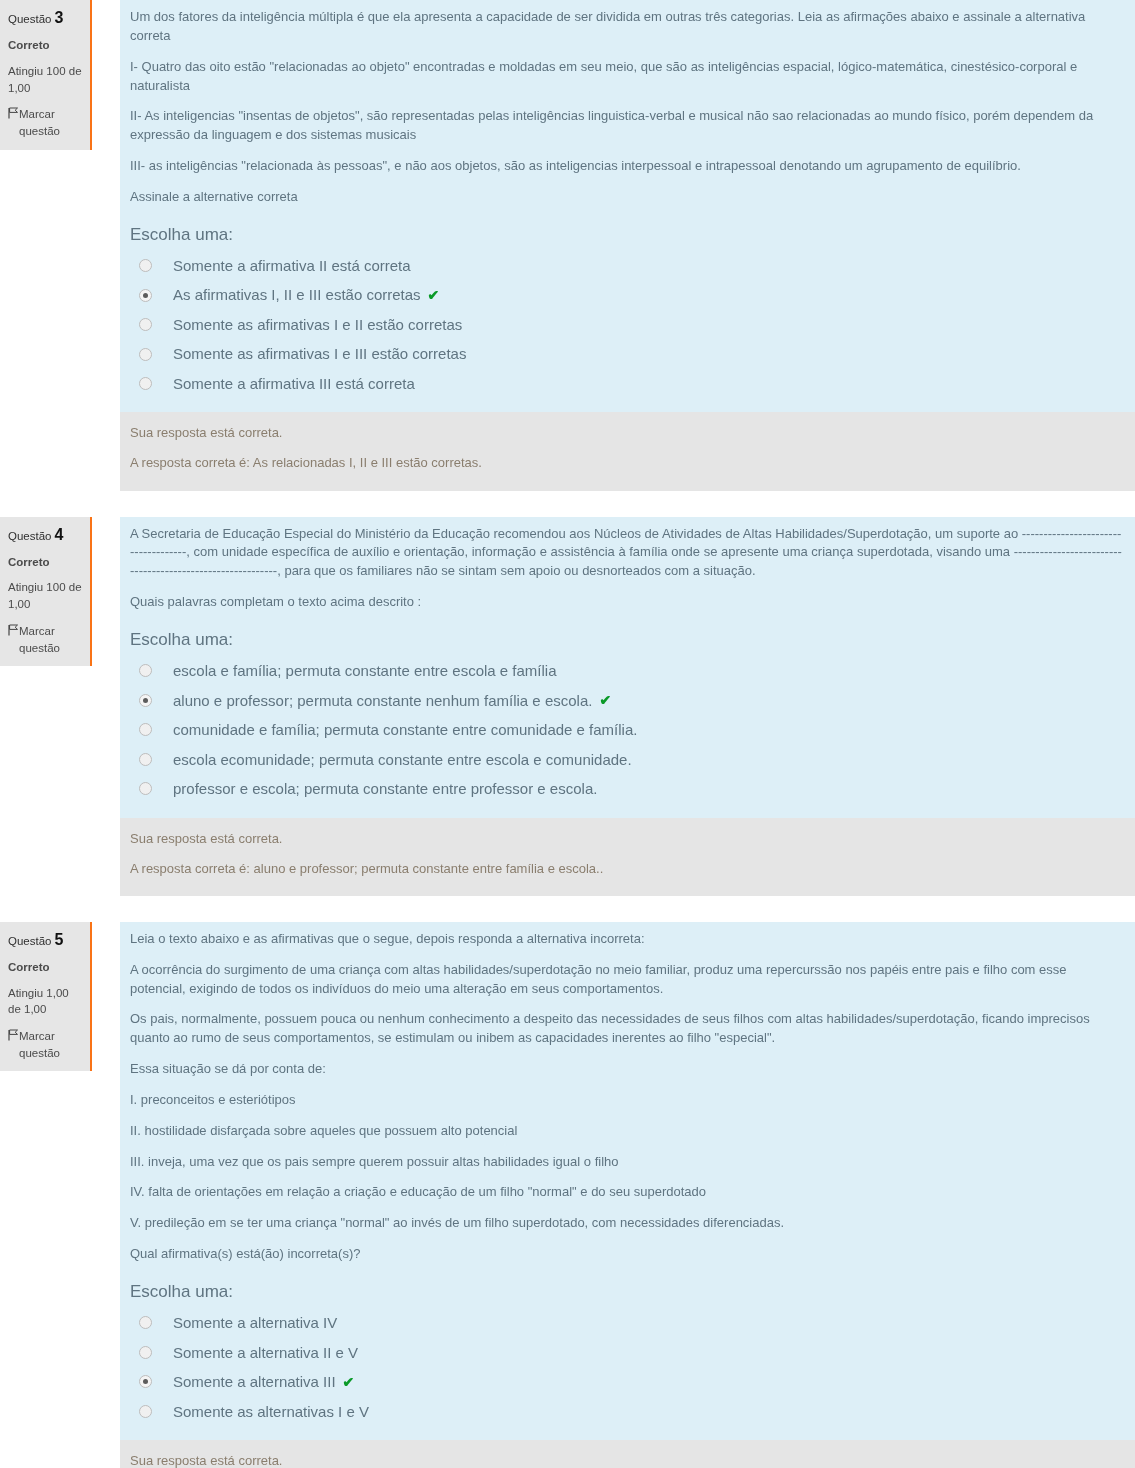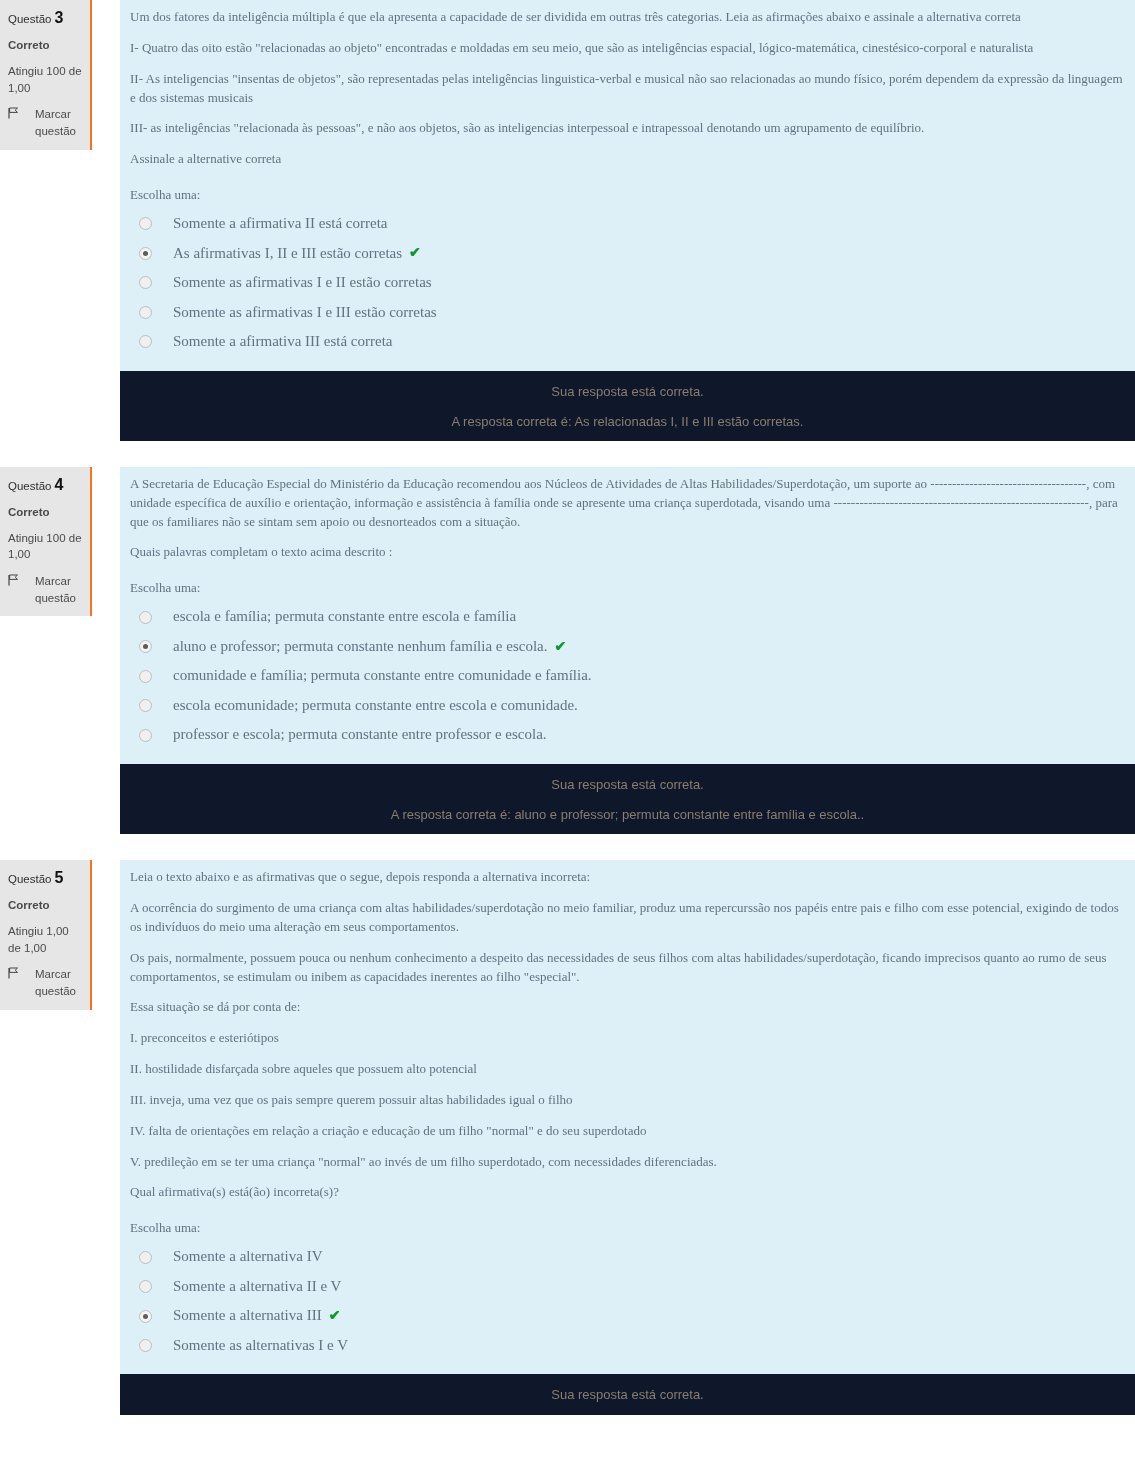--- a/index.html
+++ b/index.html
@@ -59,21 +59,21 @@
   .info-col .state {
     margin-bottom: 9px;
     font-weight: bold;
   }
   .info-col .grade {
     margin-bottom: 10px;
   }
   .info-col .flag {
     display: flex;
     align-items: flex-start;
-    gap: 16px;
+    gap: 0;
   }
   .flag-icon {
     display: inline-block;
     width: 11px;
     height: 12px;
     flex: 0 0 11px;
     position: relative;
     margin-top: 1px;
   }
   .flag-icon svg { display:block; }
@@ -85,34 +85,33 @@
     background: #ffffff;
     align-self: stretch;
   }
 
   
   .content-col {
     flex: 1 1 auto;
     background: #ddeff7;
     padding: 8px 10px 14px 10px;
     box-sizing: border-box;
-    font-family: Liberation Serif, serif;
   }
   .qtext p {
     margin: 0 0 12px 0;
     line-height: 1.45;
     color: #5f7481;
     font-size: 13px;
   }
   .qtext p:last-child { margin-bottom: 0; }
 
   .prompt {
     margin: 18px 0 6px 0;
     color: #5f7481;
-    font-size: 13px;
+    font-size: 17px;
   }
 
   .answers {
     list-style: none;
     margin: 0;
     padding: 0;
   }
   .answer {
     display: flex;
     align-items: center;
@@ -162,24 +161,23 @@
     display: flex;
     width: 1135px;
   }
   .feedback-spacer {
     width: 120px;
     min-width: 120px;
     background: #ffffff;
   }
   .feedback {
     flex: 1 1 auto;
-    background: #0f172a;
-    padding: 12px 10px 10px 10px;
+    background: #e5e5e5;
+    padding: 12px 10px 18px 10px;
     box-sizing: border-box;
-    text-align: center;
   }
   .feedback p {
     margin: 0 0 12px 0;
     color: #8a7e6e;
     font-size: 13px;
     line-height: 1.4;
   }
   .feedback p:last-child { margin-bottom: 0; }
 </style>
 </head>

